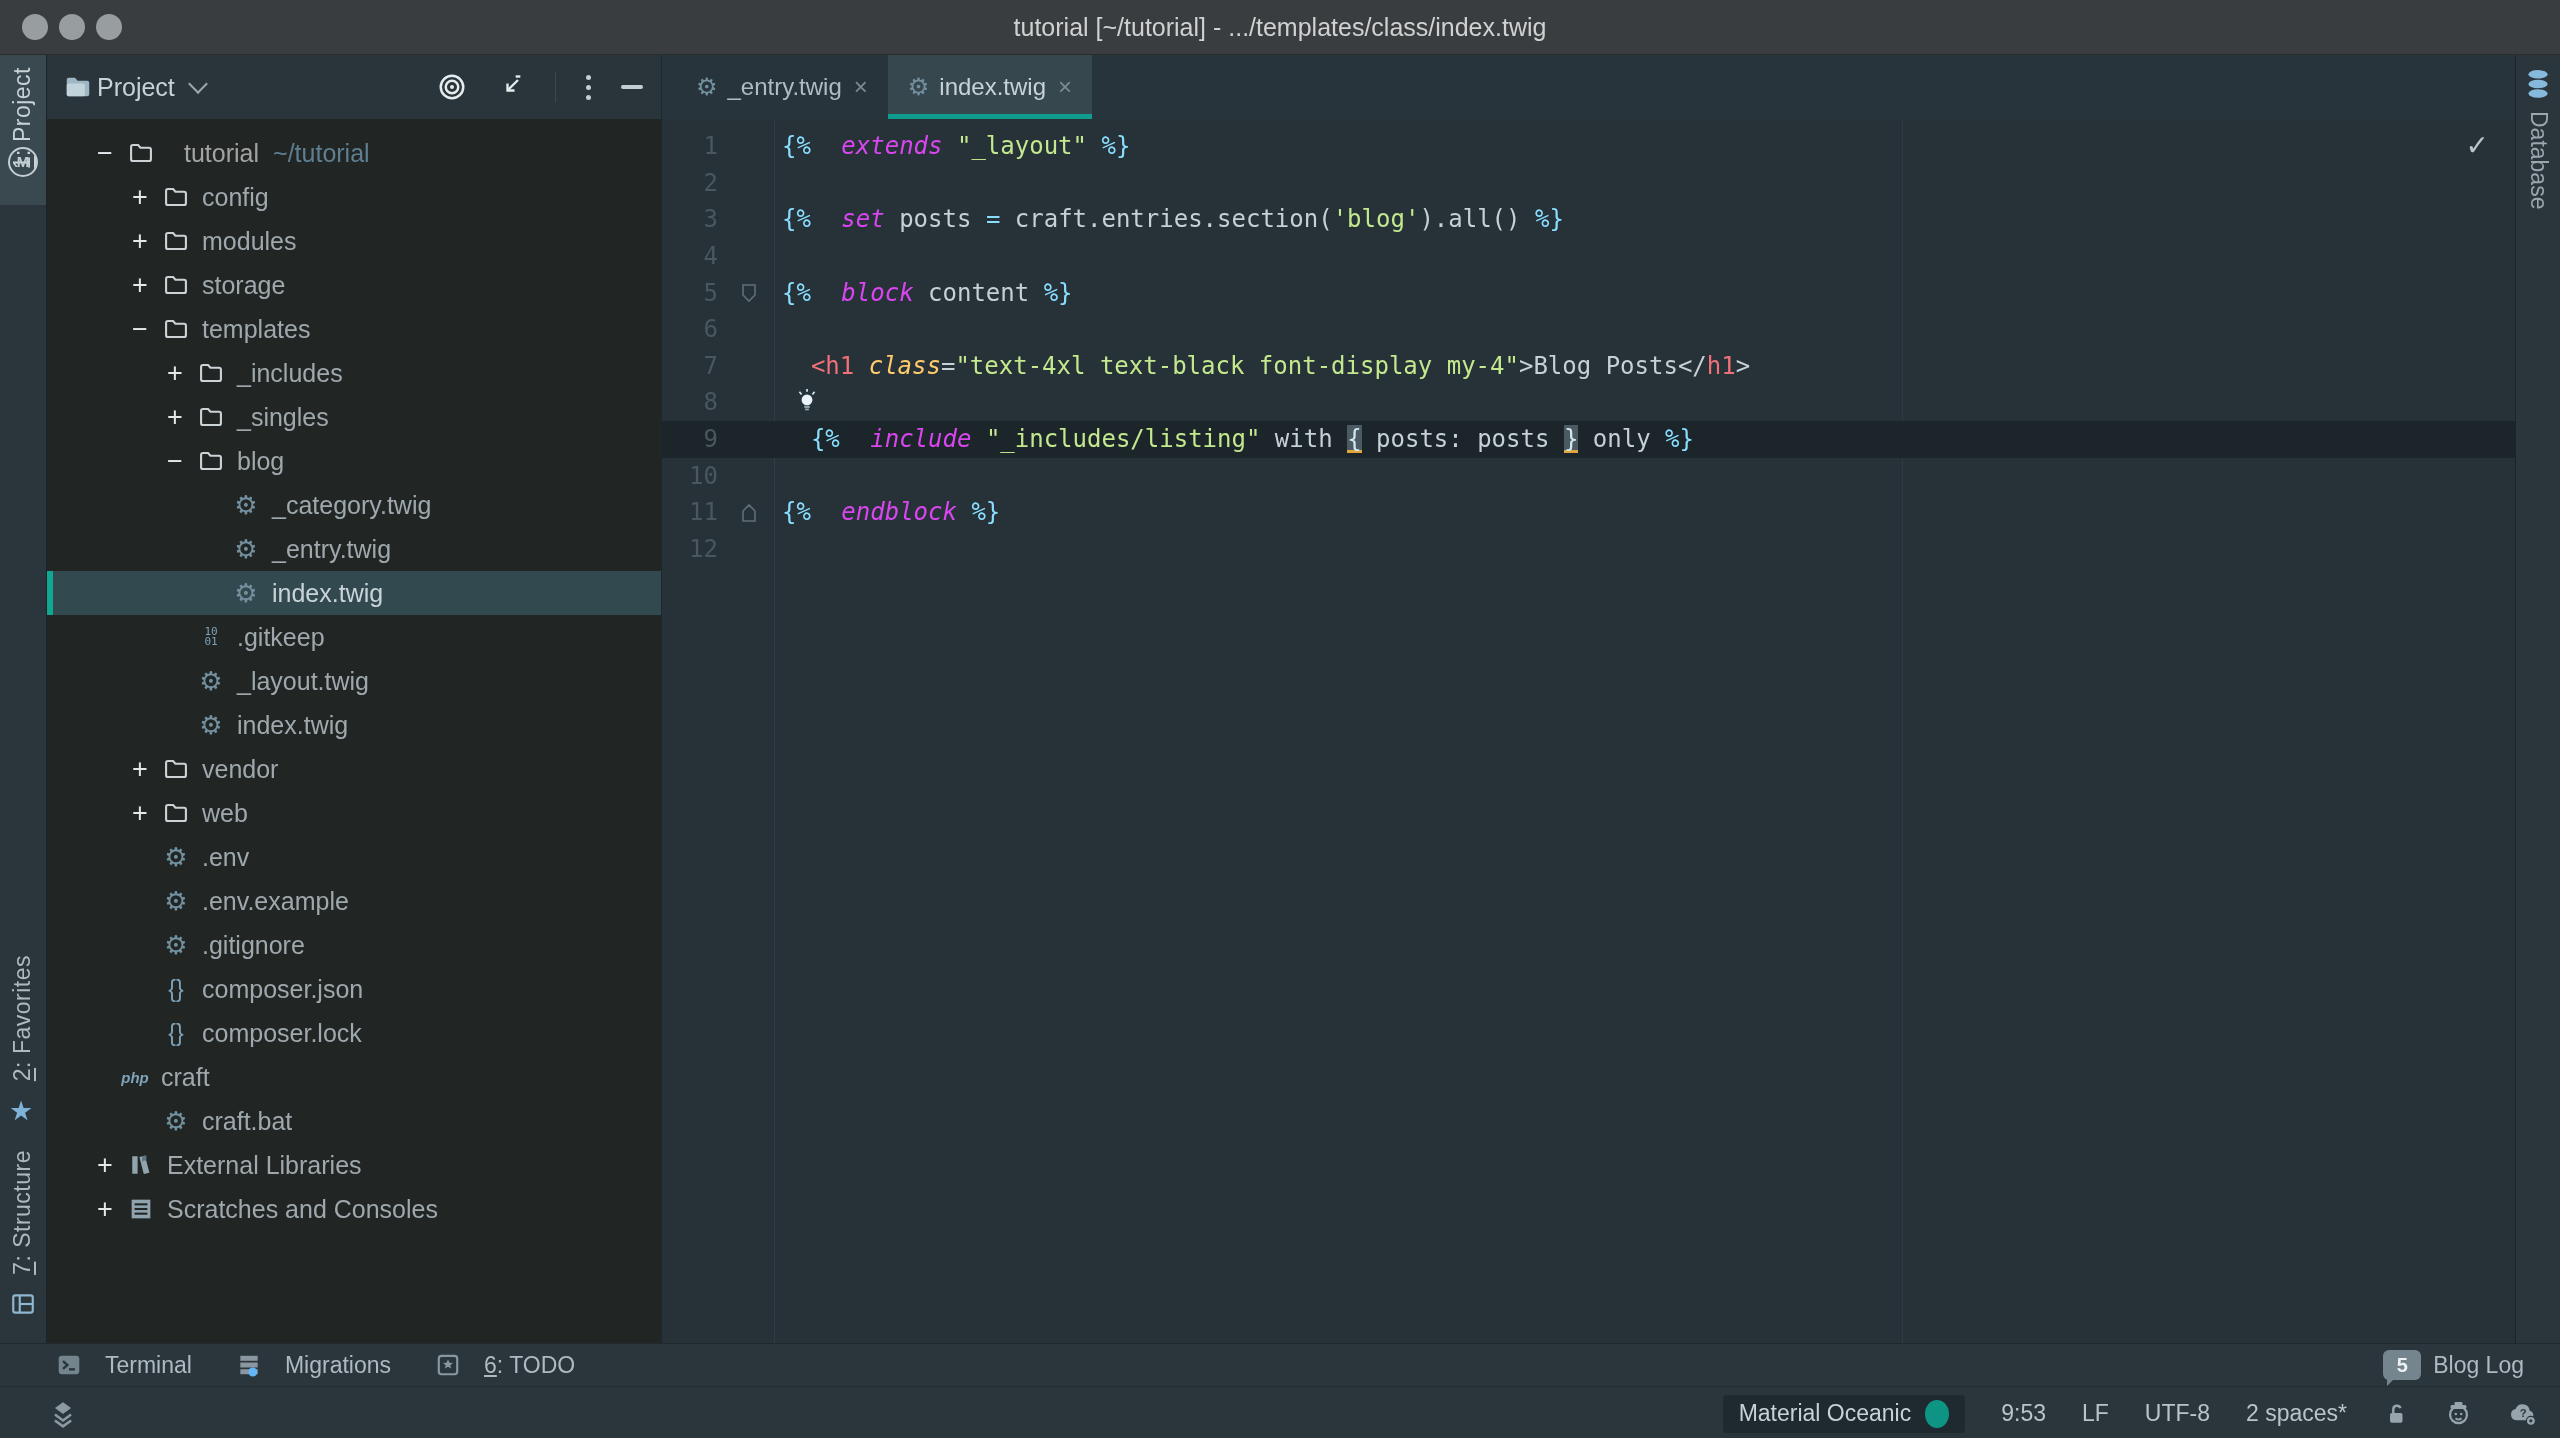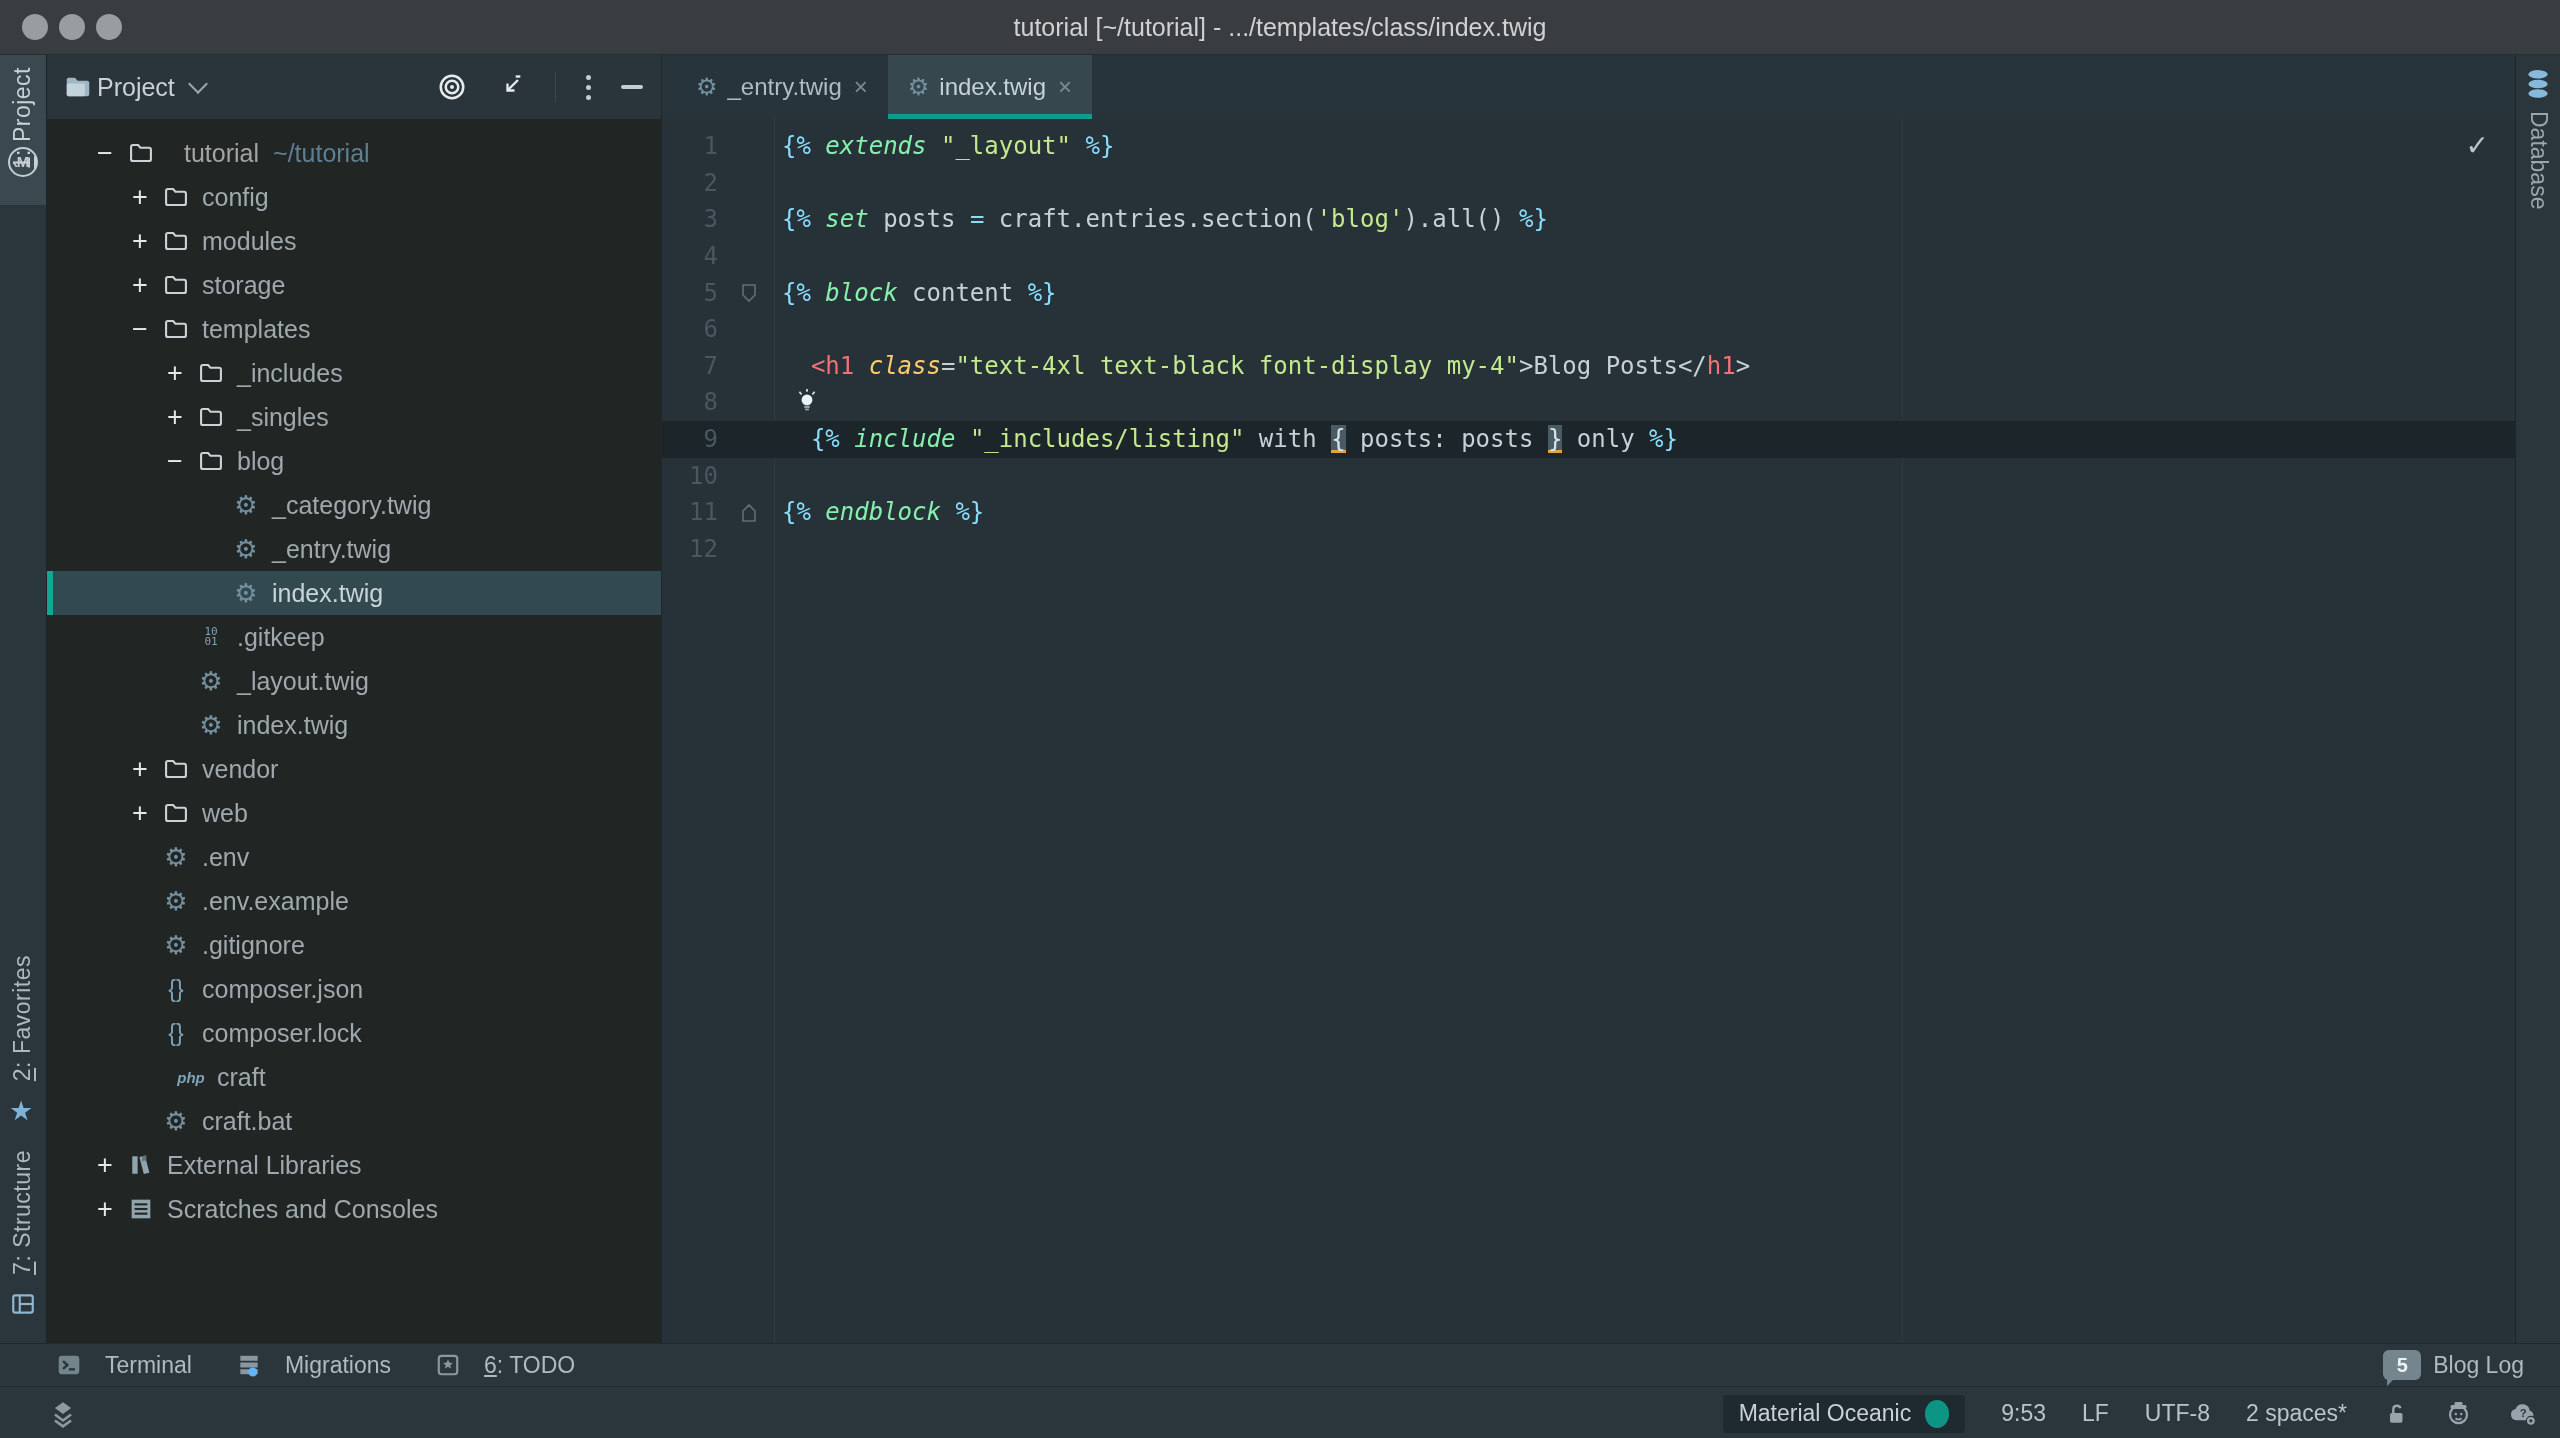--- a/index.html
+++ b/index.html
@@ -64,21 +64,21 @@
     font-size:24px;overflow:hidden;}
   .gutterline{position:absolute;left:112px;top:0;bottom:0;width:1px;background:#2F3D44;}
   .marginline{position:absolute;left:1240px;top:0;bottom:0;width:1px;background:#2E3B42;}
   .cline{position:relative;height:36.65px;line-height:36.65px;display:flex;white-space:pre;}
   .cline.cur{background:#1B252A;}
   .gnum{width:56px;flex:none;text-align:right;color:#4A575E;padding-right:6px;}
   .gfold{width:50px;flex:none;display:flex;align-items:center;justify-content:center;}
   .foldsvg{width:16px;height:20px;}
   .ctext{margin-left:8px;}
   .cy{color:#89DDFF;}
-  .kw{color:#86efac;font-style:italic;}
+  .kw{color:#d946ef;font-style:italic;margin-left:16px;}
   .st{color:#C3E88D;}
   .df{color:#C6D0D6;}
   .tag{color:#F07178;}
   .at{color:#FFCB6B;font-style:italic;}
   .bm{color:#D4E6EF;background:#4A5B64;box-shadow:inset 0 -3px 0 #E2A53D;}
   .bulb{position:absolute;left:132px;top:4px;}
   .edcheck{position:absolute;right:26px;top:10px;color:#B9C4C9;font-size:28px;font-family:"DejaVu Sans",sans-serif;}
   
   .rstrip{width:44px;flex:none;background:#2A363C;border-left:1px solid #1C2428;position:relative;}
   .dbicon{position:absolute;left:9px;top:14px;}
@@ -320,21 +320,21 @@
             </span>
             <span class="tlbl">composer.json</span>
           </div>
           <div class="trow" style="padding-left: 75px;">
             <span class="ttog"></span>
             <span class="ticon">
               <span class="ic-braces">{}</span>
             </span>
             <span class="tlbl">composer.lock</span>
           </div>
-          <div class="trow" style="padding-left: 90px;">
+          <div class="trow" style="padding-left: 34px;">
             <span class="ttog"></span>
             <span class="ticon">
               <span class="ic-php">php</span>
             </span>
             <span class="tlbl">craft</span>
           </div>
           <div class="trow" style="padding-left: 75px;">
             <span class="ttog"></span>
             <span class="ticon">
               <span class="ic-gear">⚙</span>

